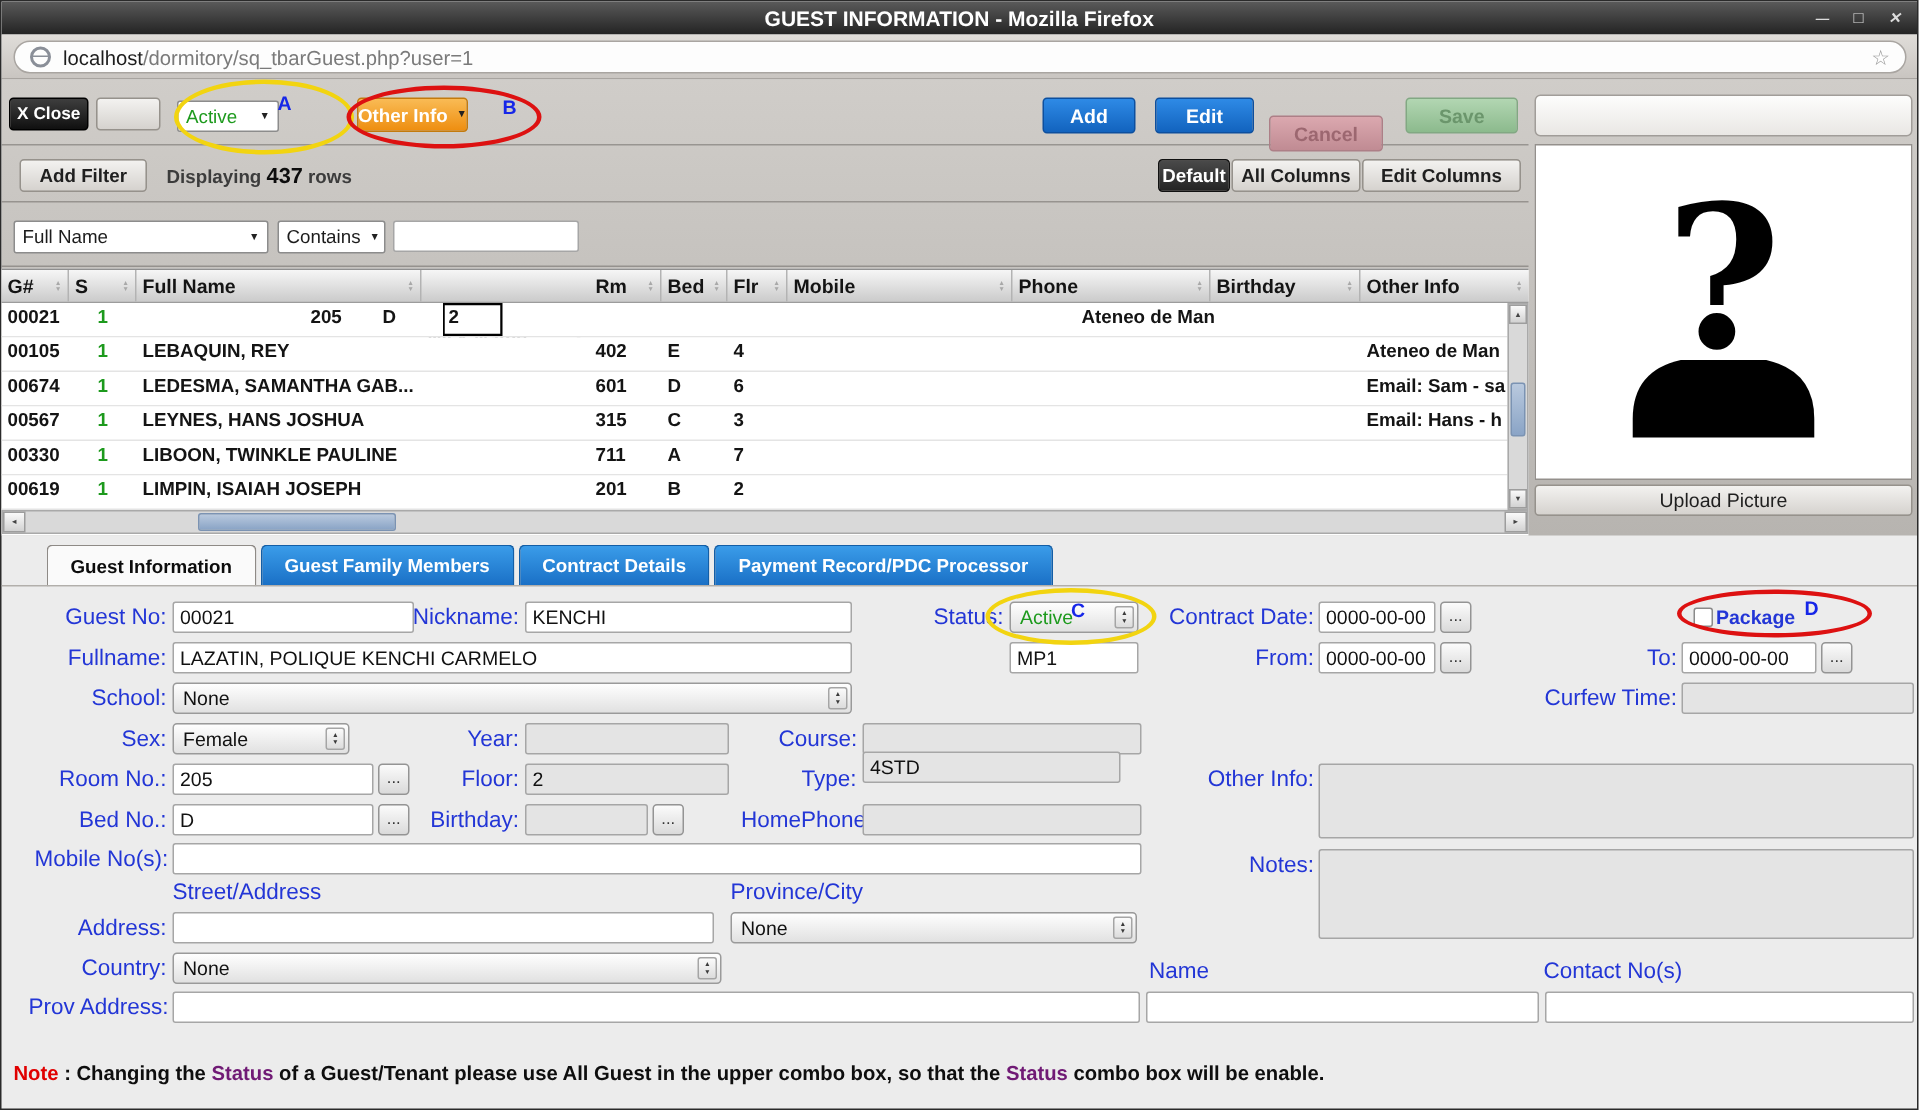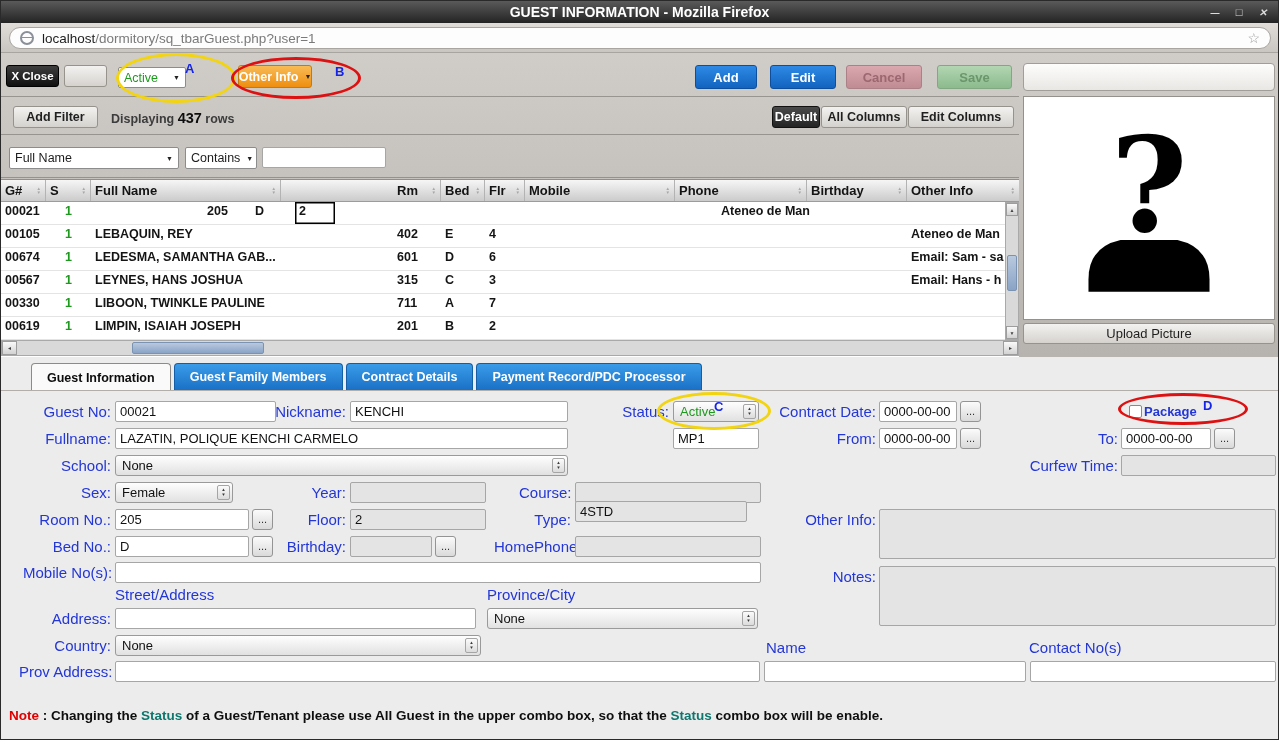--- a/index.html
+++ b/index.html
@@ -30,21 +30,21 @@
 
   
   .chrome-top { position:absolute; left:0; top:52px; width:100%; height:304px;
     background:linear-gradient(#d0cdc9,#b7b4b0); }
   .sep { position:absolute; left:0; width:1018px; height:1px; background:rgba(110,106,102,.55); }
 
   .btn { position:absolute; display:flex; align-items:center; justify-content:center;
     border-radius:3px; font-weight:bold; font-size:13px; cursor:pointer; white-space:nowrap; }
   .btn-dark { background:linear-gradient(#3e3e3e,#101010); color:#fff; border:1px solid #000; }
   .btn-blue { background:linear-gradient(#2e8ae6,#1263be); color:#fff; border:1px solid #0d4f9e; }
-  .btn-cancel { background:linear-gradient(#dba8af,#c08b93); color:#9c6770; border:1px solid #ad7f87; }
+  .btn-cancel { background:linear-gradient(#dba8af,#c08b93); color:#9c6770; border:1px solid #ad7f87;margin-top:12px; }
   .btn-save { background:linear-gradient(#b2d6b2,#8cba8d); color:#6b966c; border:1px solid #82a883; }
   .btn-orange { background:linear-gradient(#f9bb55,#ee8e10); color:#fff; border:1px solid #c37a0e; font-size:12.5px; }
   .btn-gray { background:linear-gradient(#f3f2f0,#d5d2ce); color:#1f1f1f; border:1px solid #96928c; font-size:12.5px; }
   .btn-sel { background:linear-gradient(#4a4a4a,#242424); color:#fff; border:1px solid #111; font-size:12.5px; }
   .caret-dark::after { content:"▼"; font-size:7px; margin-left:6px; color:#222; }
 
   .combo { position:absolute; background:#fff; border:1px solid #8c8c8c; border-radius:2px;
     display:flex; align-items:center; padding:0 5px; font-size:12.5px; color:#1c1c1c; }
   .combo .sp { flex:1; }
   .green-text { color:#1d9a1d; }
@@ -108,21 +108,21 @@
     background:linear-gradient(#fbfbfb,#dcdcdc); display:flex; flex-direction:column; align-items:center; justify-content:center;
     line-height:4.5px; font-size:4.5px; color:#3a3a3a; }
   .spin::before{content:"▲"; display:block;} .spin::after{content:"▼"; display:block;}
   .ell { position:absolute; width:21px; height:21px; border:1px solid #949494; border-radius:3px;
     background:linear-gradient(#fbfbfb,#dadada); font-size:11px; text-align:center; line-height:18px; color:#333; cursor:pointer; }
   .chk { position:absolute; width:13px; height:13px; border:1px solid #8a8a8a; background:#fff; border-radius:2px; }
 
   
   .note { position:absolute; left:8px; top:707px; font-size:13.5px; font-weight:bold; color:#0e0e0e; }
   .note-red { color:#e00000; }
-  .note-blue { color:#0f766e; }
+  .note-blue { color:#701a75; }
 
   
   .ann { position:absolute; border-radius:50%; pointer-events:none; }
   .ann-yellow { border:3px solid #f2d410; }
   .ann-red { border:3px solid #dd1111; }
   .ann-letter { position:absolute; color:#1626e8; font-weight:bold; font-size:13px; pointer-events:none; }
 </style>
 </head>
 <body>
 

